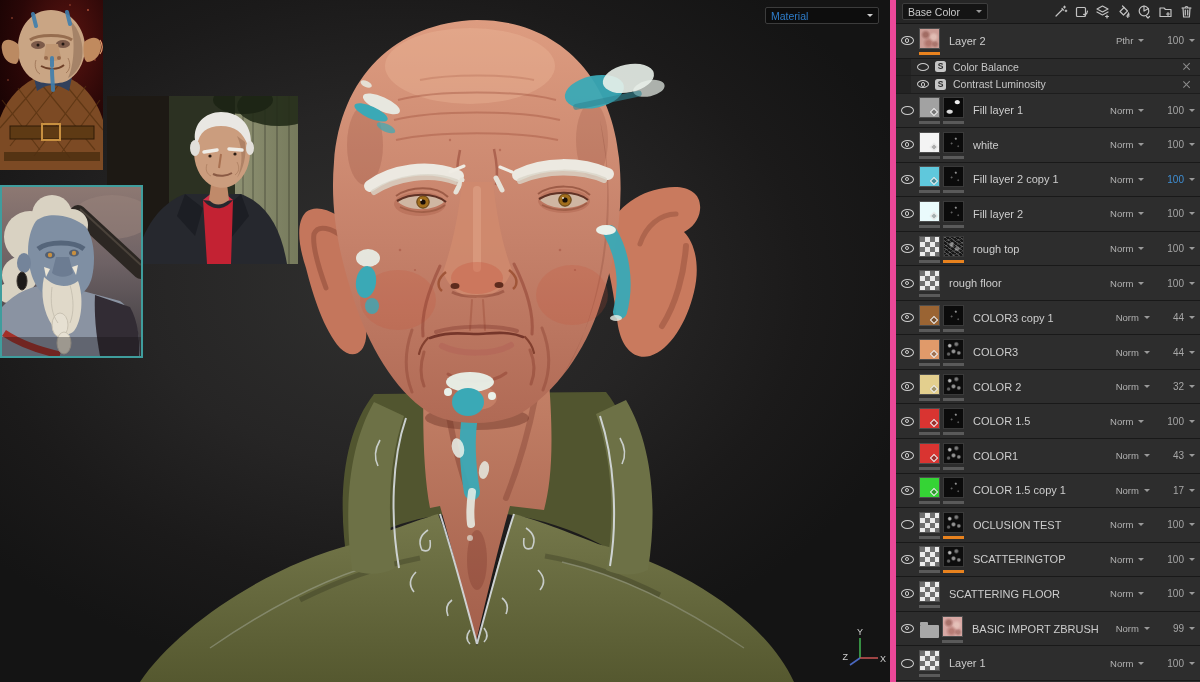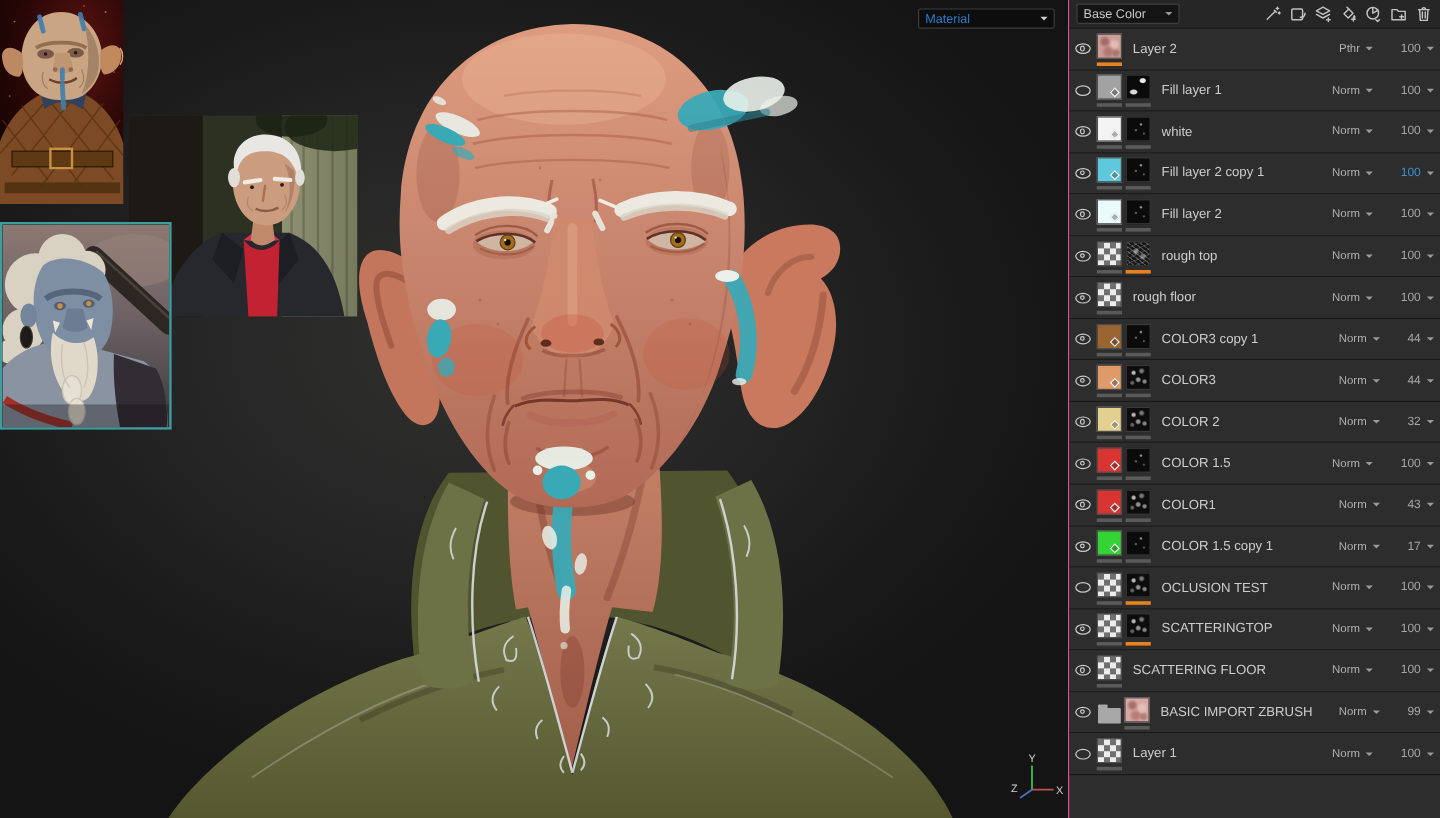--- a/index.html
+++ b/index.html
@@ -19,21 +19,21 @@
     background:#0d0d0d;border:1px solid #3c3c3c;border-radius:2px;display:flex;align-items:center;
     padding:0 5px;box-sizing:border-box;font-size:10.5px;color:#2e7cc9;}
   #axis-gizmo{position:absolute;left:840px;top:626px;z-index:3;}
 
   .chev{width:0;height:0;border-left:3px solid transparent;border-right:3px solid transparent;
         border-top:3.5px solid #9a9a9a;margin-left:5px;flex:none;}
   #mat-drop .chev{margin-left:auto;border-top-color:#cfcfcf;}
 
   
   #panel{position:absolute;left:890px;top:0;width:310px;height:682px;background:#2d2d2d;
-         border-left:1px solid #ec4899;box-sizing:border-box;overflow:hidden;}
+         border-left:6px solid #ec4899;box-sizing:border-box;overflow:hidden;}
   #phead{height:24px;display:flex;align-items:center;background:#262626;border-bottom:1px solid #171717;
          padding:0 5px 0 6px;box-sizing:border-box;}
   #pdrop{width:86px;height:17px;background:#141414;border:1px solid #3e3e3e;border-radius:2px;
          display:flex;align-items:center;padding:0 5px;box-sizing:border-box;font-size:10.5px;color:#c9c9c9;}
   #tools{margin-left:auto;display:flex;gap:4px;}
   .tbtn{width:17px;height:17px;background:none;border:none;padding:1px;display:flex;align-items:center;justify-content:center;cursor:pointer;}
   .tbtn svg{stroke:#c2c2c2;fill:none;stroke-width:1.2;stroke-linecap:round;stroke-linejoin:round;}
 
   .lrow{height:34.55px;display:flex;align-items:center;background:#2d2d2d;
         border-bottom:1px solid #191919;box-sizing:border-box;position:relative;}
@@ -503,20 +503,36 @@
             <span>Pthr</span>
             <span class="chev"></span>
           </span>
       <span class="opac">
             <span>100</span>
             <span class="chev"></span>
           </span>
         </span>
     </div>
 
+    <div class="fxrow">
+      <span class="eye">
+          <i></i>
+        </span>
+      <span class="sfx"></span>
+      <span class="fxname">Color Balance</span>
+      <span class="xic"></span>
+    </div>
+    <div class="fxrow">
+      <span class="eye on">
+          <i></i>
+        </span>
+      <span class="sfx"></span>
+      <span class="fxname">Contrast Luminosity</span>
+      <span class="xic"></span>
+    </div>
 
     <div class="lrow">
       <span class="eyecol eye">
           <i></i>
         </span>
       <span class="th">
           <span class="sw" style="background-color: rgb(162, 162, 162);">
             <span class="bucket"></span>
           </span>
           <span class="bar"></span>

